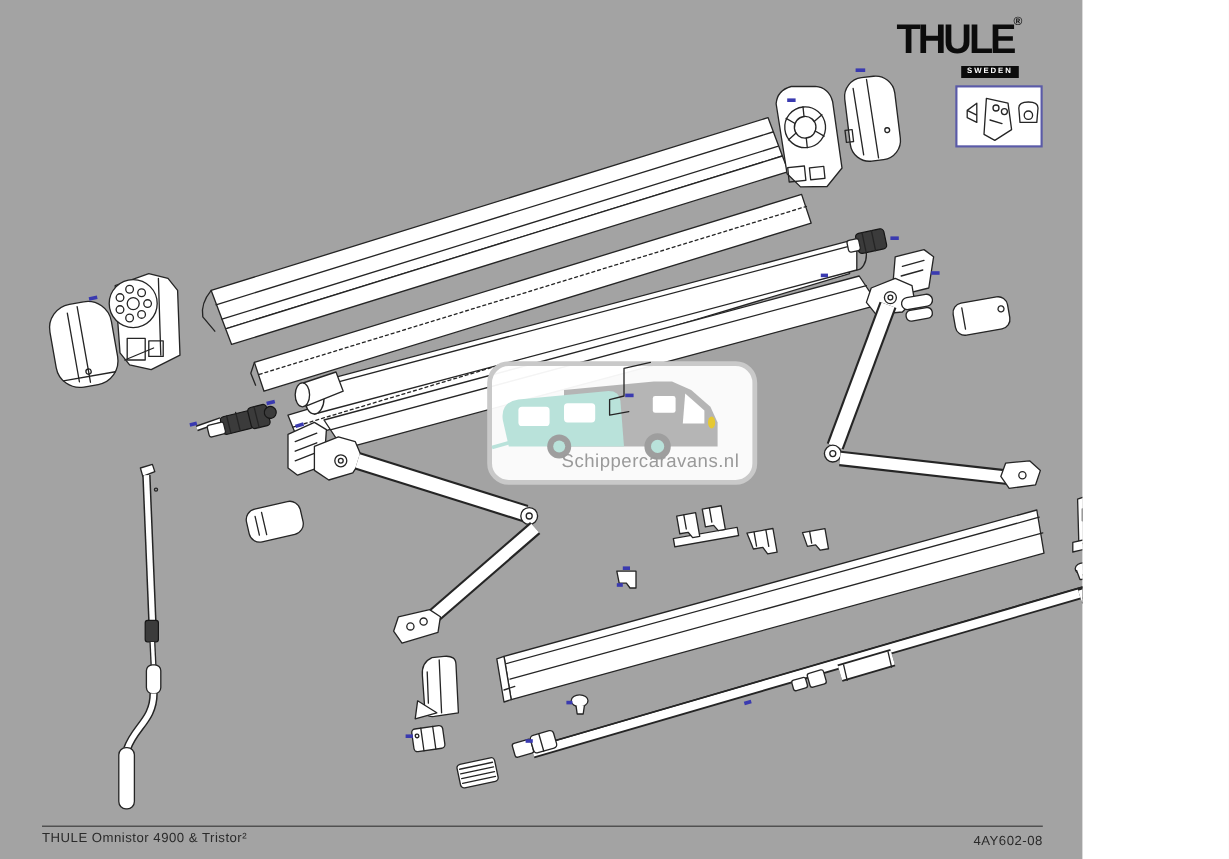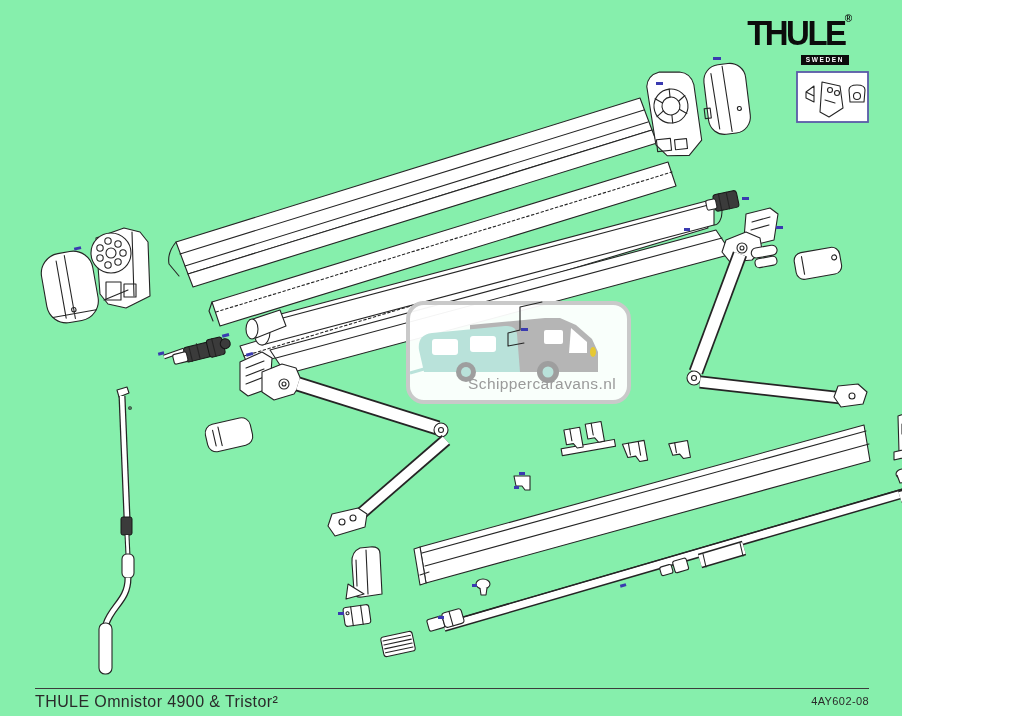--- a/index.html
+++ b/index.html
@@ -1,28 +1,28 @@
 <!DOCTYPE html>
 <html><head>
 <meta charset="utf-8">
 <style>
   html,body{margin:0;padding:0;background:#fff;}
-  .page{position:relative;width:902px;height:716px;background:#86efac;overflow:hidden;
+  .page{position:relative;width:902px;height:716px;background:#a3a3a3;overflow:hidden;
         font-family:"Liberation Sans",sans-serif;}
   
   .logo{position:absolute;top:16px;right:50px;text-align:right;line-height:1;}
   .logo-row{white-space:nowrap;}
   .logo-text{font-weight:900;font-size:33px;letter-spacing:-2.5px;color:#0c0c0c;
              font-family:"Liberation Sans",sans-serif;display:inline-block;transform:scaleY(1.05);}
   .logo-reg{font-size:10px;font-weight:700;color:#0c0c0c;vertical-align:top;position:relative;top:-2px;}
   .logo-badge{display:inline-block;background:#0c0c0c;color:#fff;font-size:6.5px;font-weight:700;
               letter-spacing:1.6px;padding:2px 5px 1px 5px;margin-top:1px;margin-right:3px;}
   
   .footer-rule{position:absolute;left:35px;right:33px;top:688px;border-top:1.7px solid #3c3c3c;}
-  .footer-title{position:absolute;left:35px;top:693px;font-size:16px;color:#2a2a2a;letter-spacing:.4px;}
+  .footer-title{position:absolute;left:35px;top:693px;font-size:11px;color:#2a2a2a;letter-spacing:.4px;}
   .footer-num{position:absolute;right:33px;top:695px;font-size:11px;color:#2a2a2a;letter-spacing:.4px;}
   
   svg{position:absolute;left:0;top:0;}
   .ln{stroke:#252525;stroke-width:1.1;fill:none;stroke-linejoin:round;stroke-linecap:round;}
   .wh{stroke:#252525;stroke-width:1.1;fill:#fff;stroke-linejoin:round;}
   .dk{stroke:#161616;stroke-width:1;fill:#3b3b3b;stroke-linejoin:round;}
   .bl{fill:#3a3ab0;stroke:none;}
   .tb{stroke:#252525;fill:none;stroke-linecap:butt;}
   .tw{stroke:#ffffff;fill:none;stroke-linecap:butt;}
   .boxed{stroke:#5a5aa8;stroke-width:1.8;fill:#fff;}

